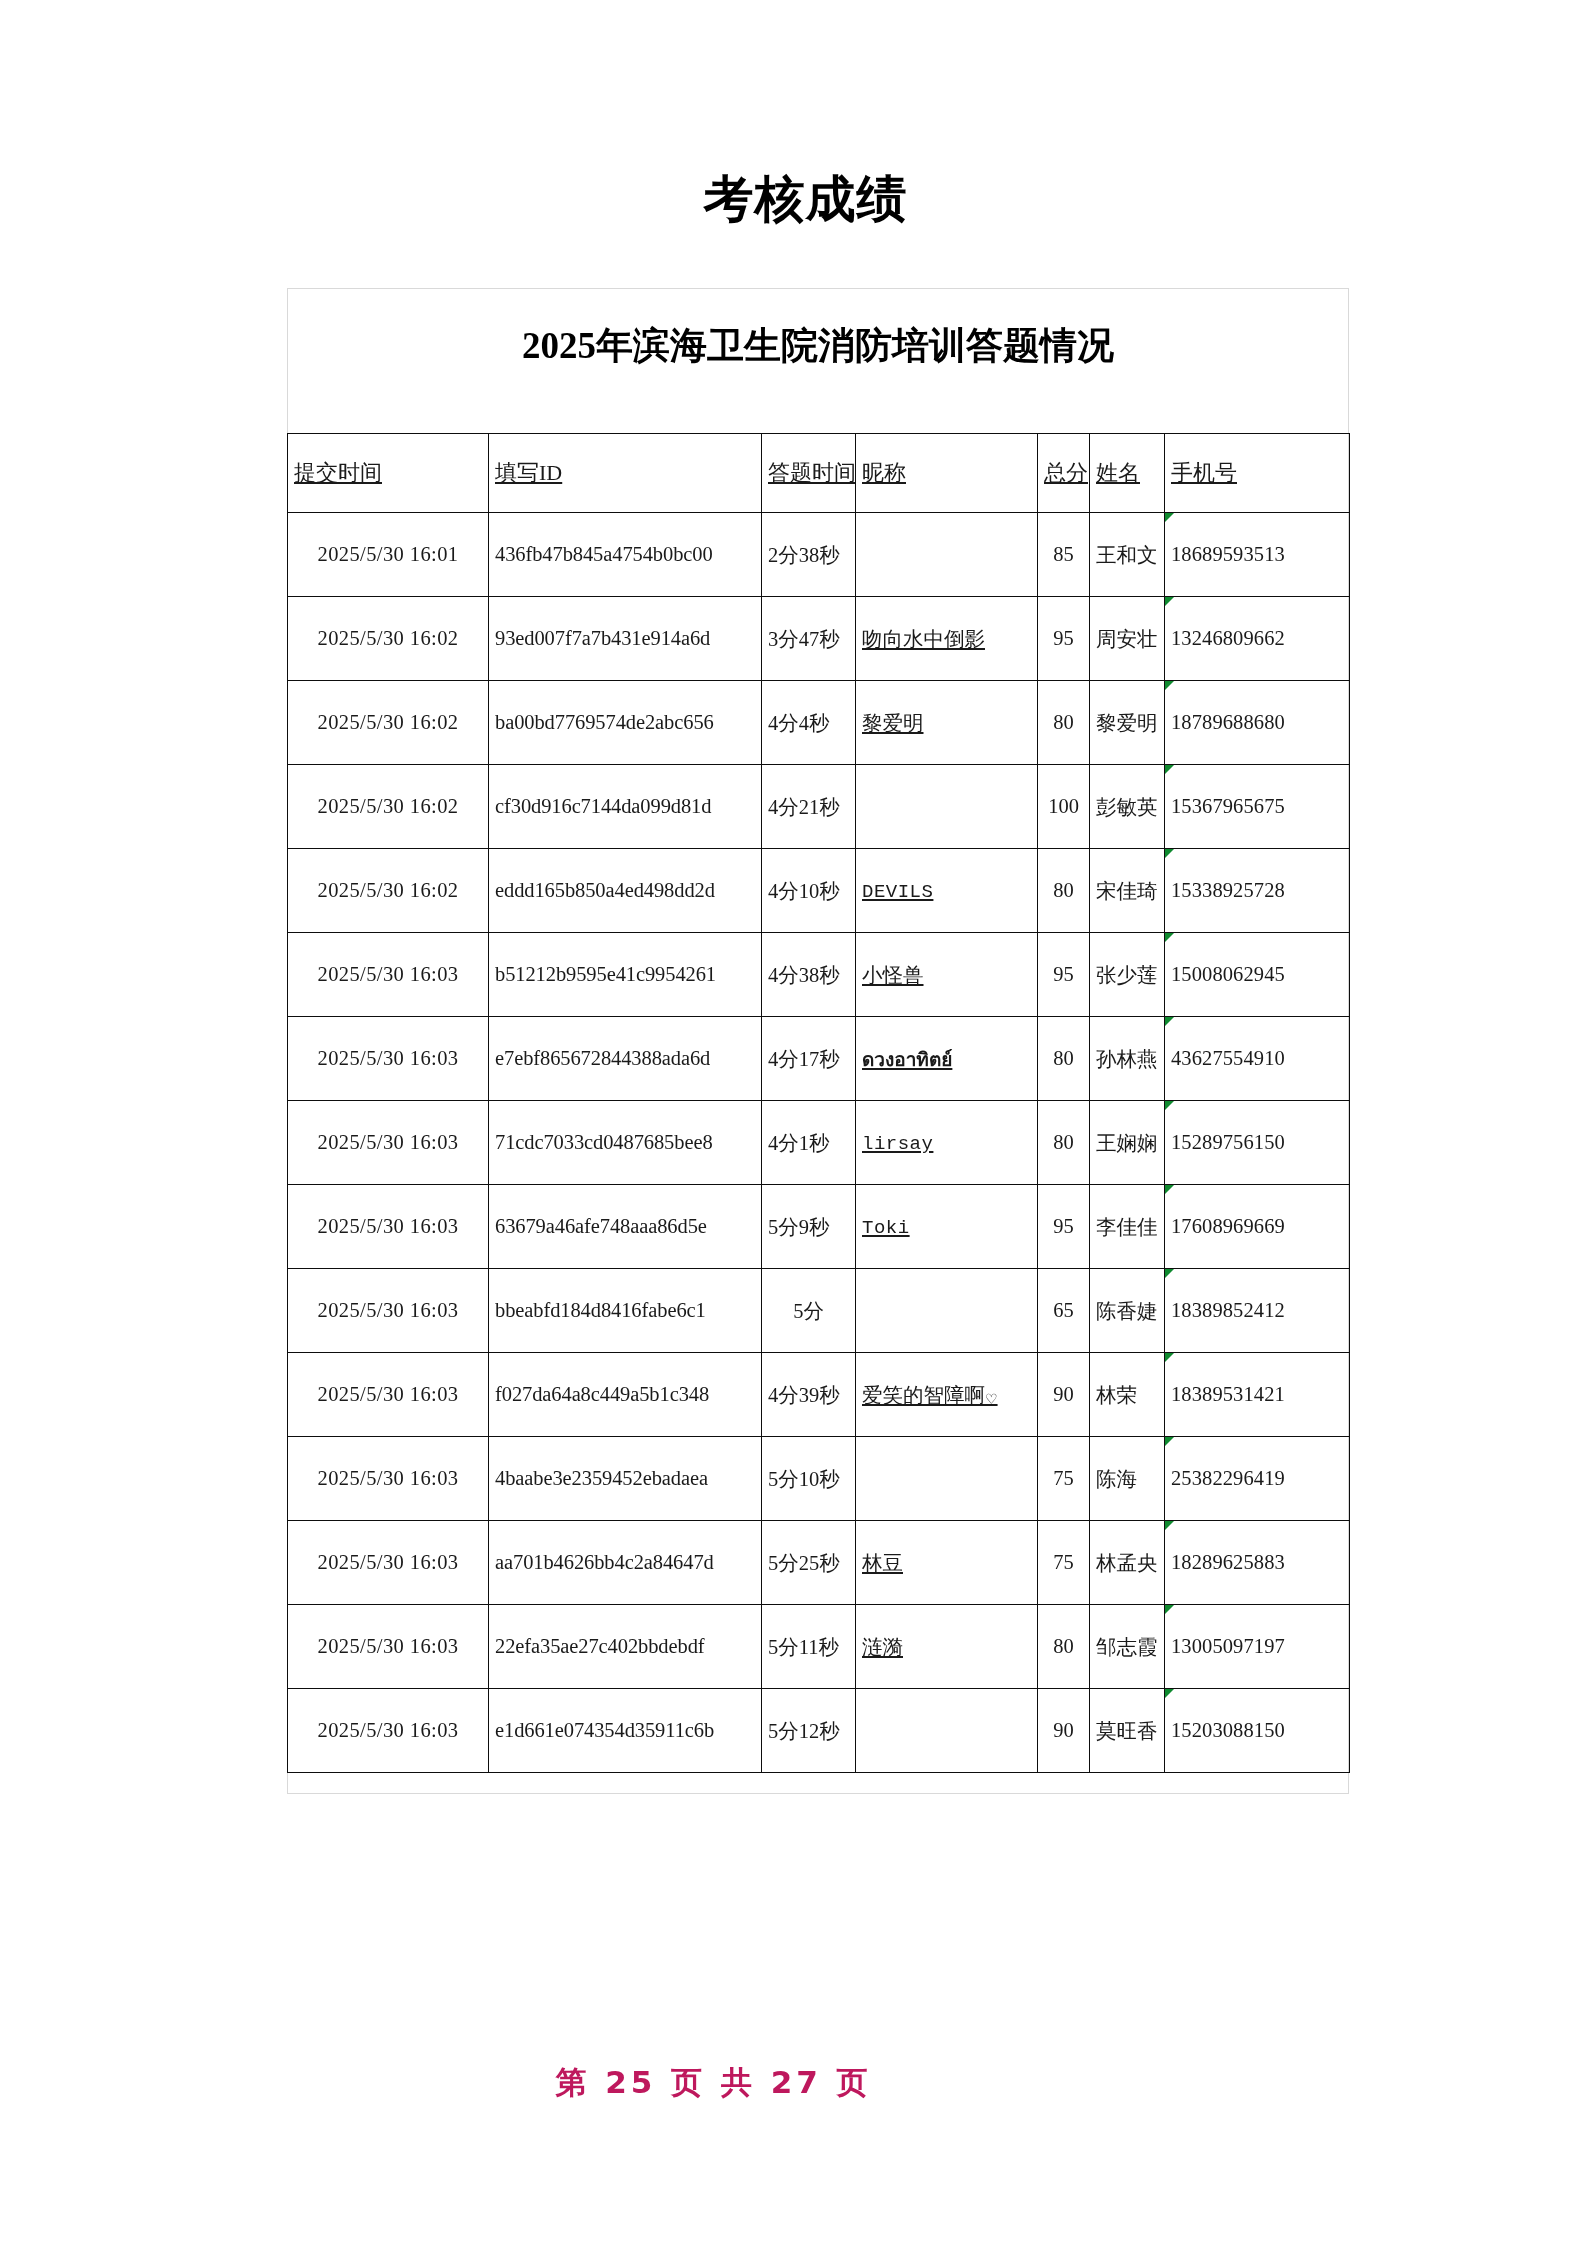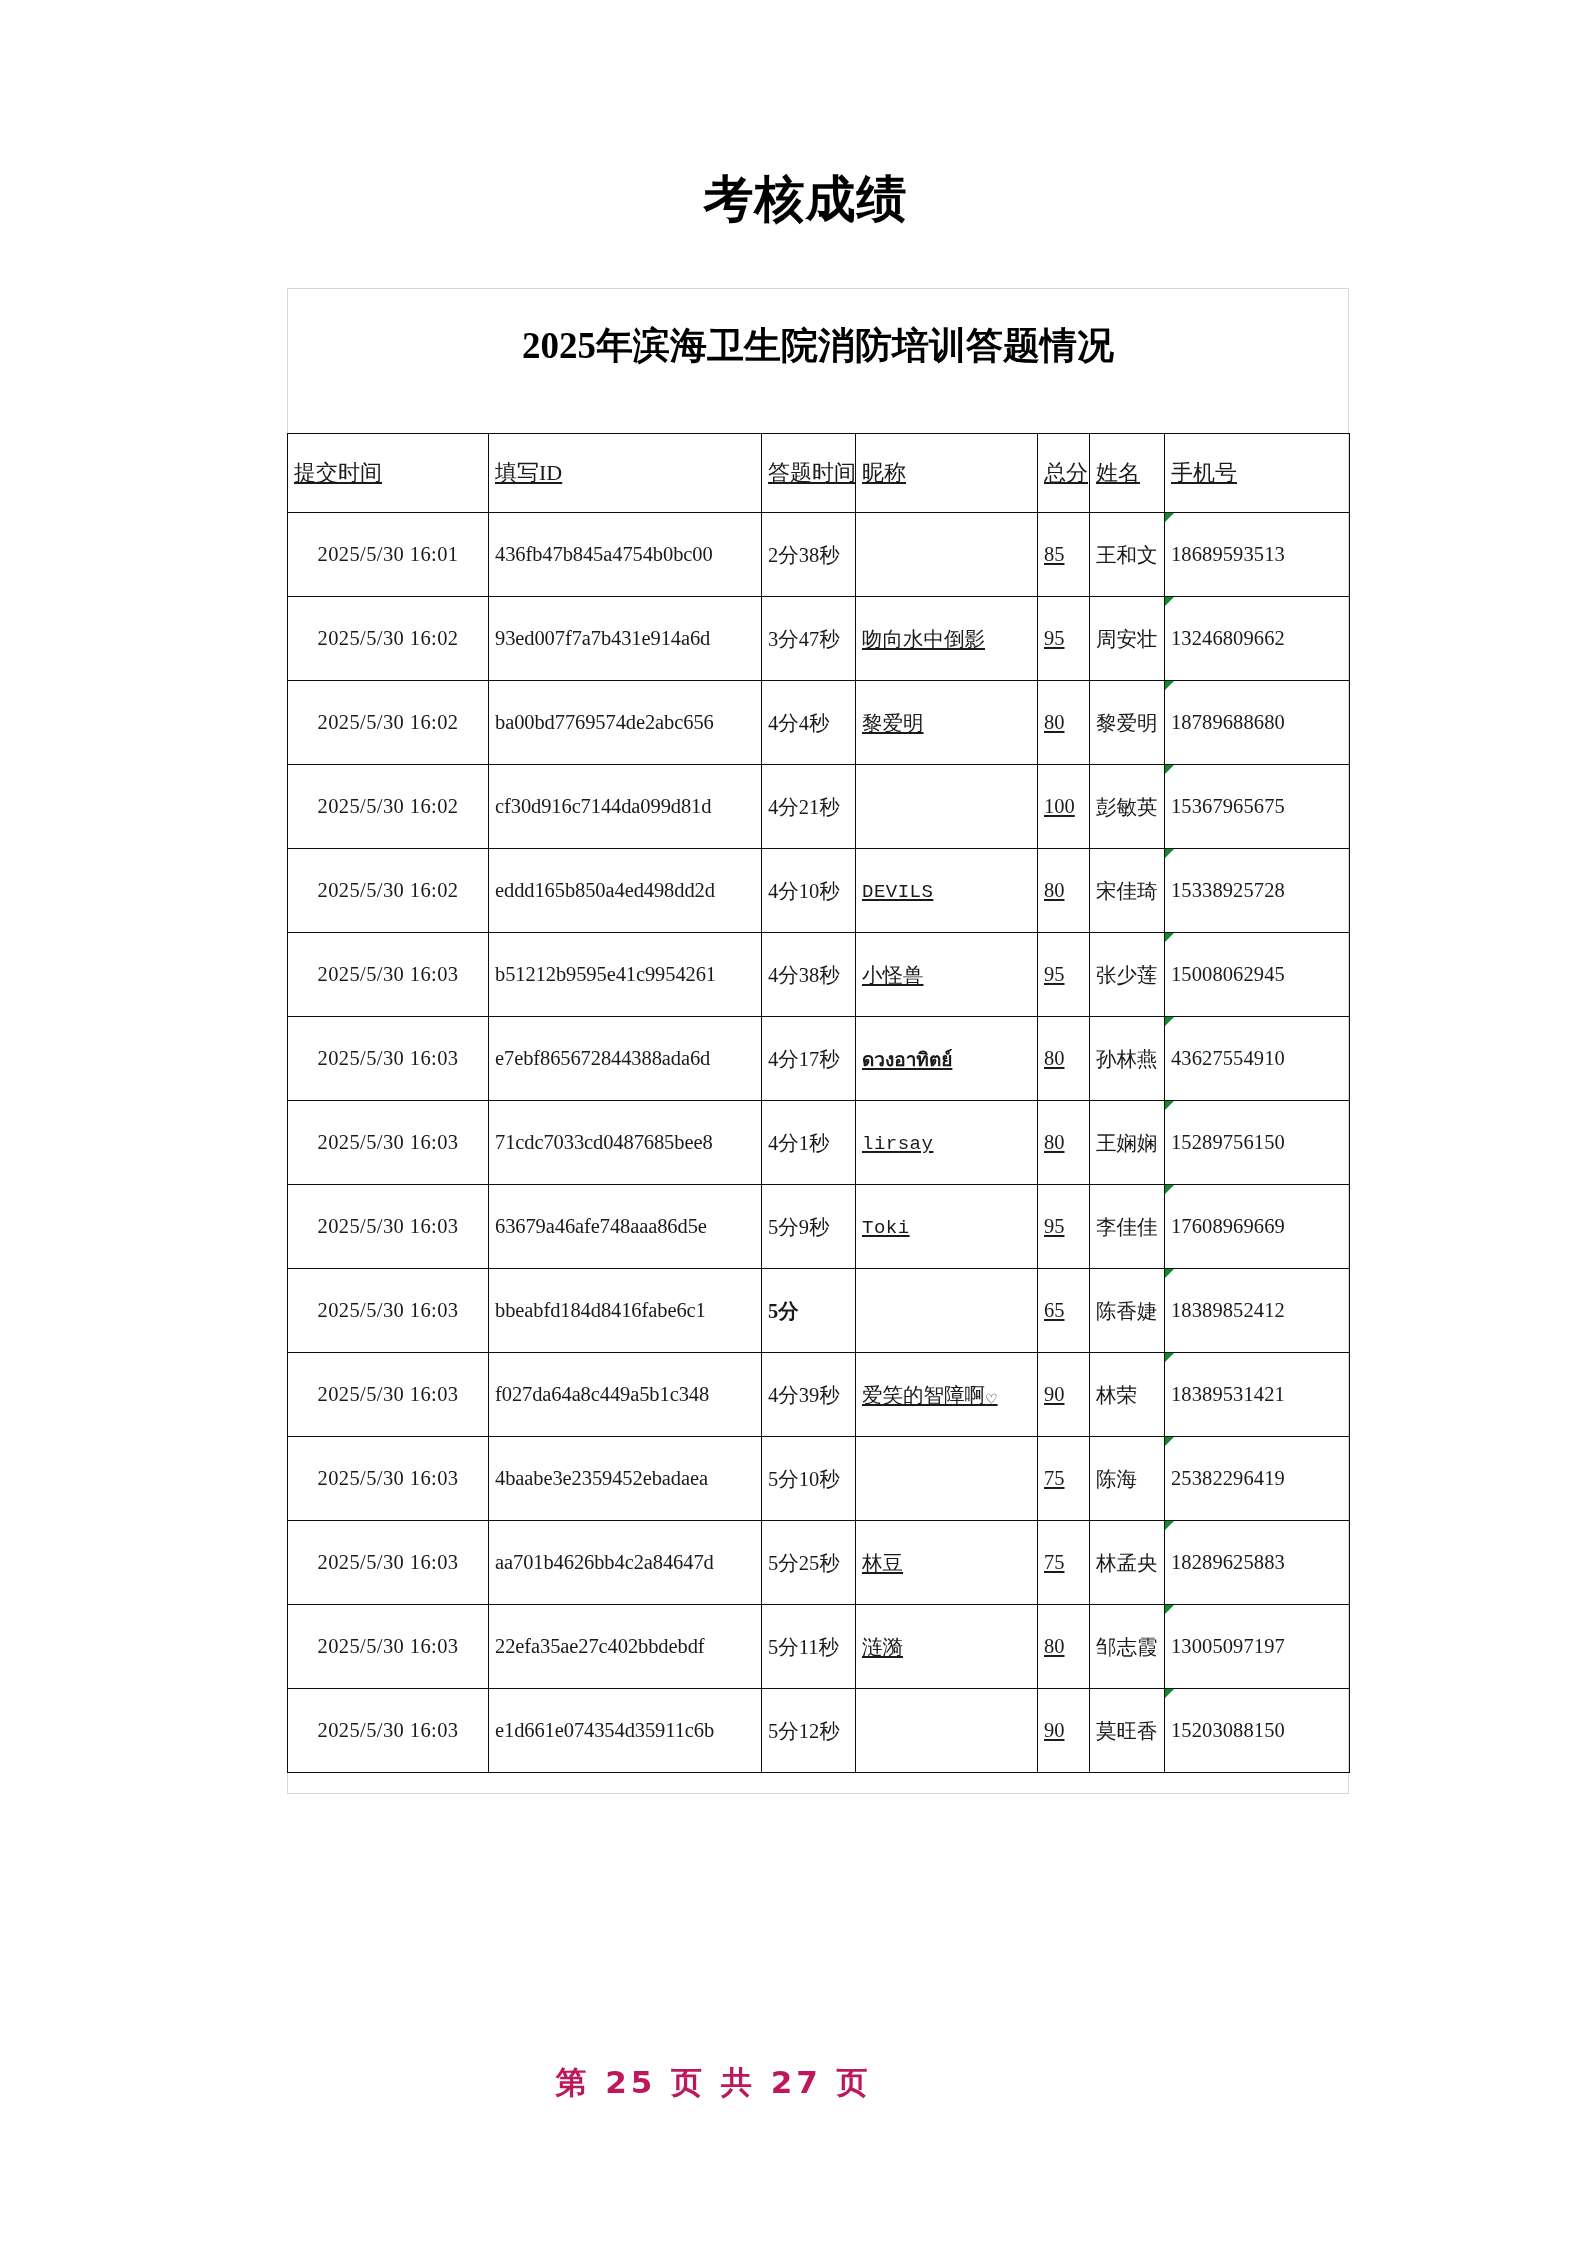--- a/index.html
+++ b/index.html
@@ -102,23 +102,23 @@
     text-align: left;
     height: 78px;
     font-size: 22px;
     color: #1a1a1a;
     text-decoration: underline;
   }
 
   td.cell-time   { text-align: center; letter-spacing: 0.4px; }
   td.cell-id     { text-align: left;   letter-spacing: -0.1px; }
   td.cell-dur    { text-align: left; }
-  td.cell-dur.center { text-align: left; font-weight: bold; }
+  td.cell-dur.center { text-align: center; }
   td.cell-nick   { text-align: left; text-decoration: underline; }
-  td.cell-score  { text-align: left; text-decoration: underline; }
+  td.cell-score  { text-align: center; }
   td.cell-name   { text-align: left; }
   td.cell-phone  { text-align: left; letter-spacing: 0.1px; }
 
   
   td.cell-phone::before {
     content: "";
     position: absolute;
     left: 0; top: 0;
     width: 0; height: 0;
     border-left: 9px solid #0f8a2f;

